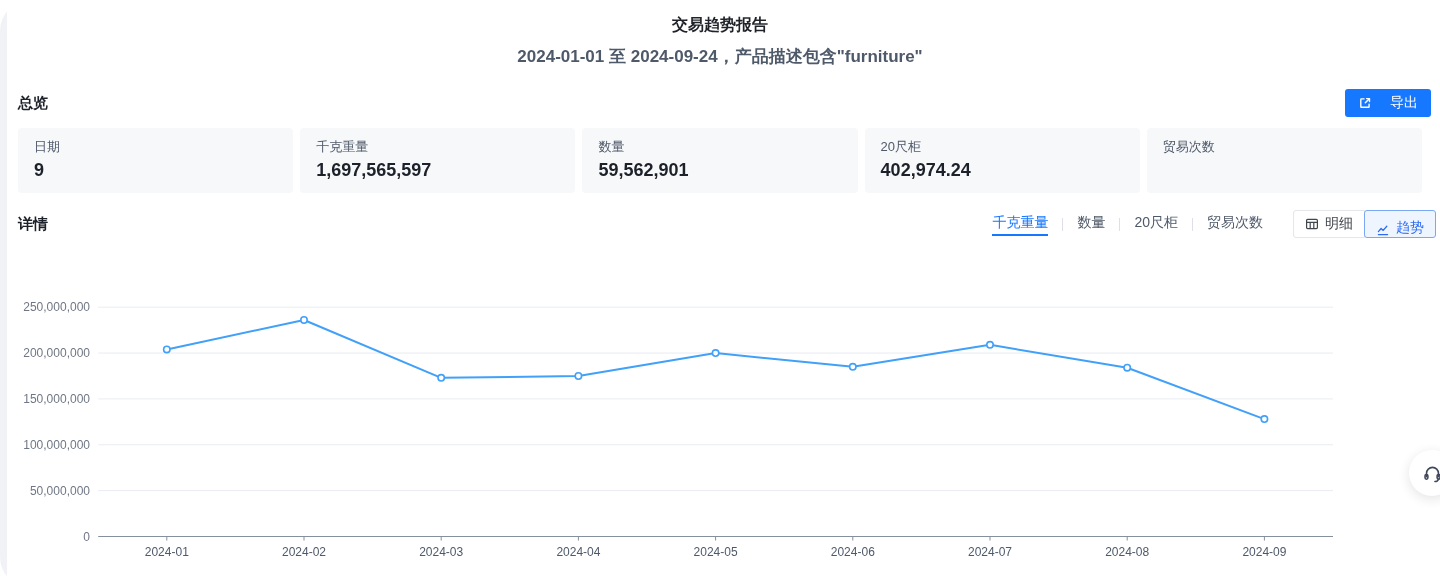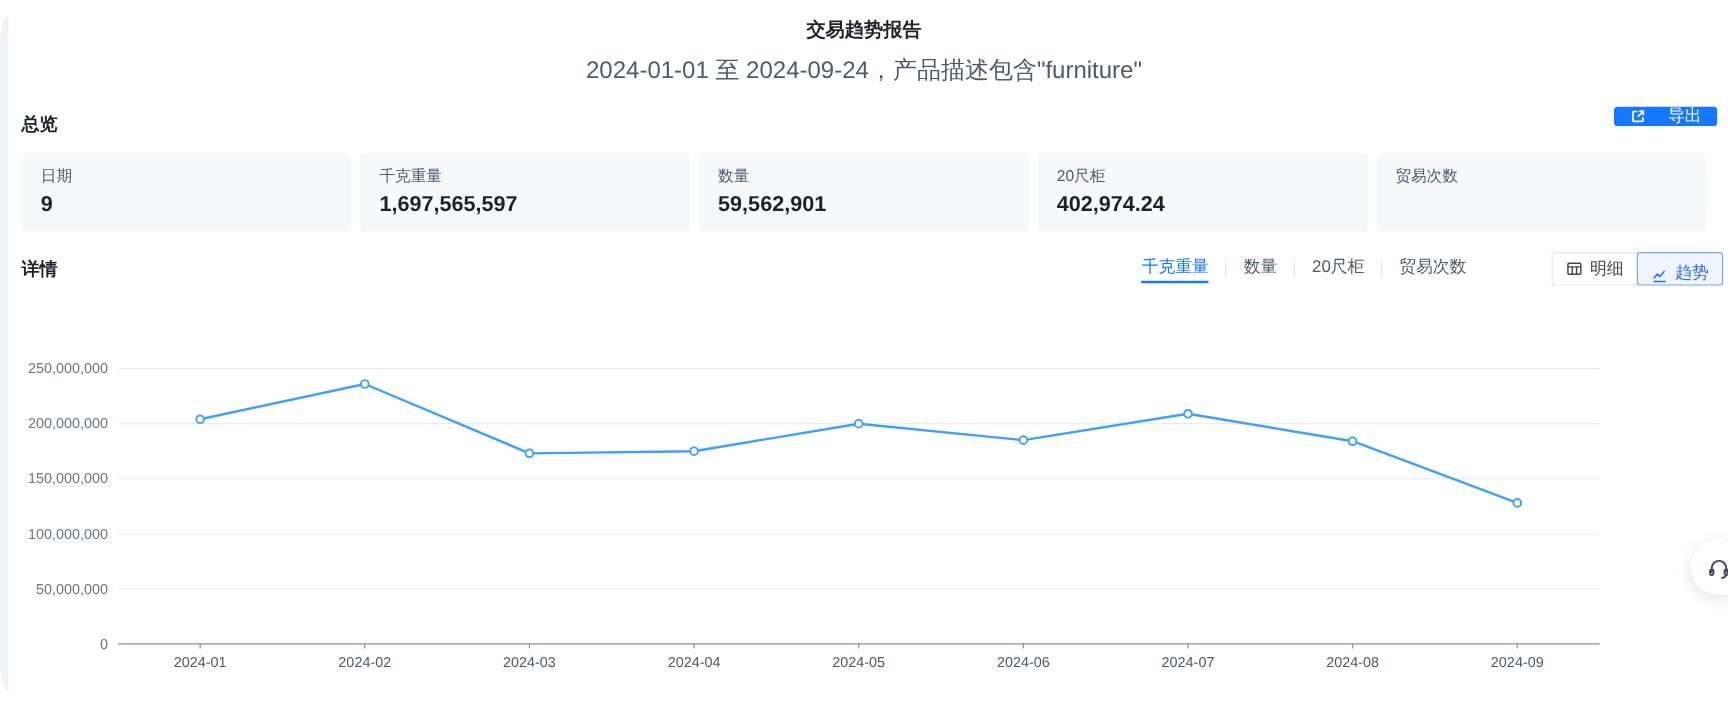--- a/index.html
+++ b/index.html
@@ -15,30 +15,30 @@
   .gutter {
     position:absolute; left:0; top:0; width:7px; height:588px;
     background:#f1f2f6;
   }
   .page-title {
     position:absolute; top:15px; left:0; right:0;
     text-align:center; font-size:16px; font-weight:600; color:#1f2329;
   }
   .page-subtitle {
     position:absolute; top:45px; left:0; right:0;
-    text-align:center; font-size:20px; font-weight:400; color:#4e5969;
+    text-align:center; font-size:17px; font-weight:700; color:#4e5969;
   }
   .sec-heading {
     position:absolute; left:18px;
     font-size:15px; font-weight:700; color:#1d2129;
   }
   .overview-heading { top:94px; }
   .detail-heading { top:215px; }
   .btn-export {
-    position:absolute; top:89px; right:9px; height:16px;
+    position:absolute; top:89px; right:9px; height:28px;
     display:flex; align-items:center; gap:18px;
     background:#1677ff; color:#fff; border:none; border-radius:3px;
     padding:0 13px; font-size:14px; cursor:pointer;
     font-family:inherit;
   }
   .cards {
     position:absolute; top:128px; left:18px; right:18px; height:65px;
     display:flex; gap:7px;
   }
   .card {
@@ -60,21 +60,21 @@
   .tab-divider {
     width:1px; height:13px; background:#dde0e6; margin:0 14px;
   }
   .view-toggle { display:flex; }
   .toggle-btn {
     height:28px; display:flex; align-items:center; gap:6px;
     padding:0 11px; font-size:14px; background:#fff;
     border:1px solid #e5e6eb; color:#42464d; cursor:pointer;
     font-family:inherit;
   }
-  .toggle-btn:first-child { border-radius:3px 0 0 3px;margin-left:41px; }
+  .toggle-btn:first-child { border-radius:3px 0 0 3px; }
   .toggle-btn:last-child { border-radius:0 3px 3px 0; margin-left:-1px;align-items:flex-end; }
   .toggle-btn.active {
     background:#eef5ff; border-color:#7aa8f3; color:#2e6bf0;
     position:relative; z-index:1; border-radius:3px;
   }
   .chart-wrap { position:absolute; top:250px; left:0; width:1440px; height:338px; }
   .chart-wrap svg { display:block; }
   .support-fab {
     position:absolute; top:450px; left:1409px; width:46px; height:46px;
     border-radius:50%; background:#fff;

